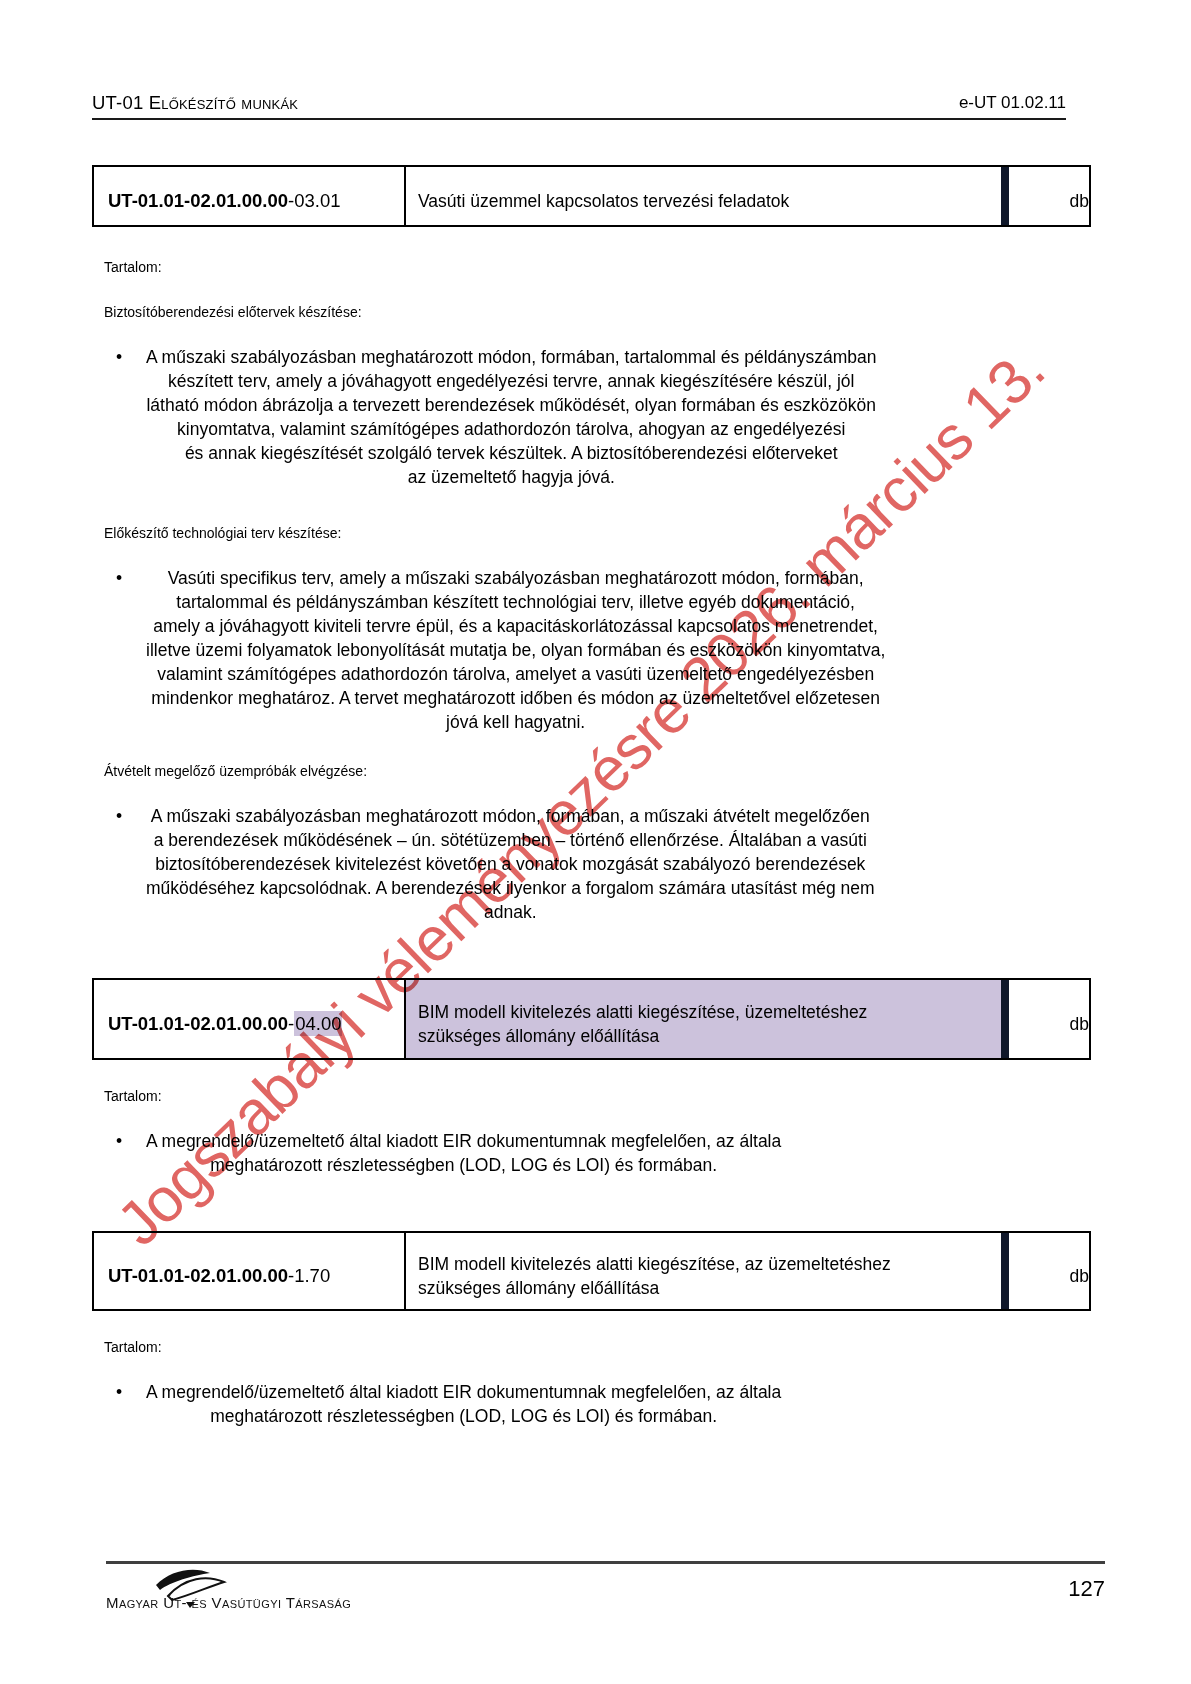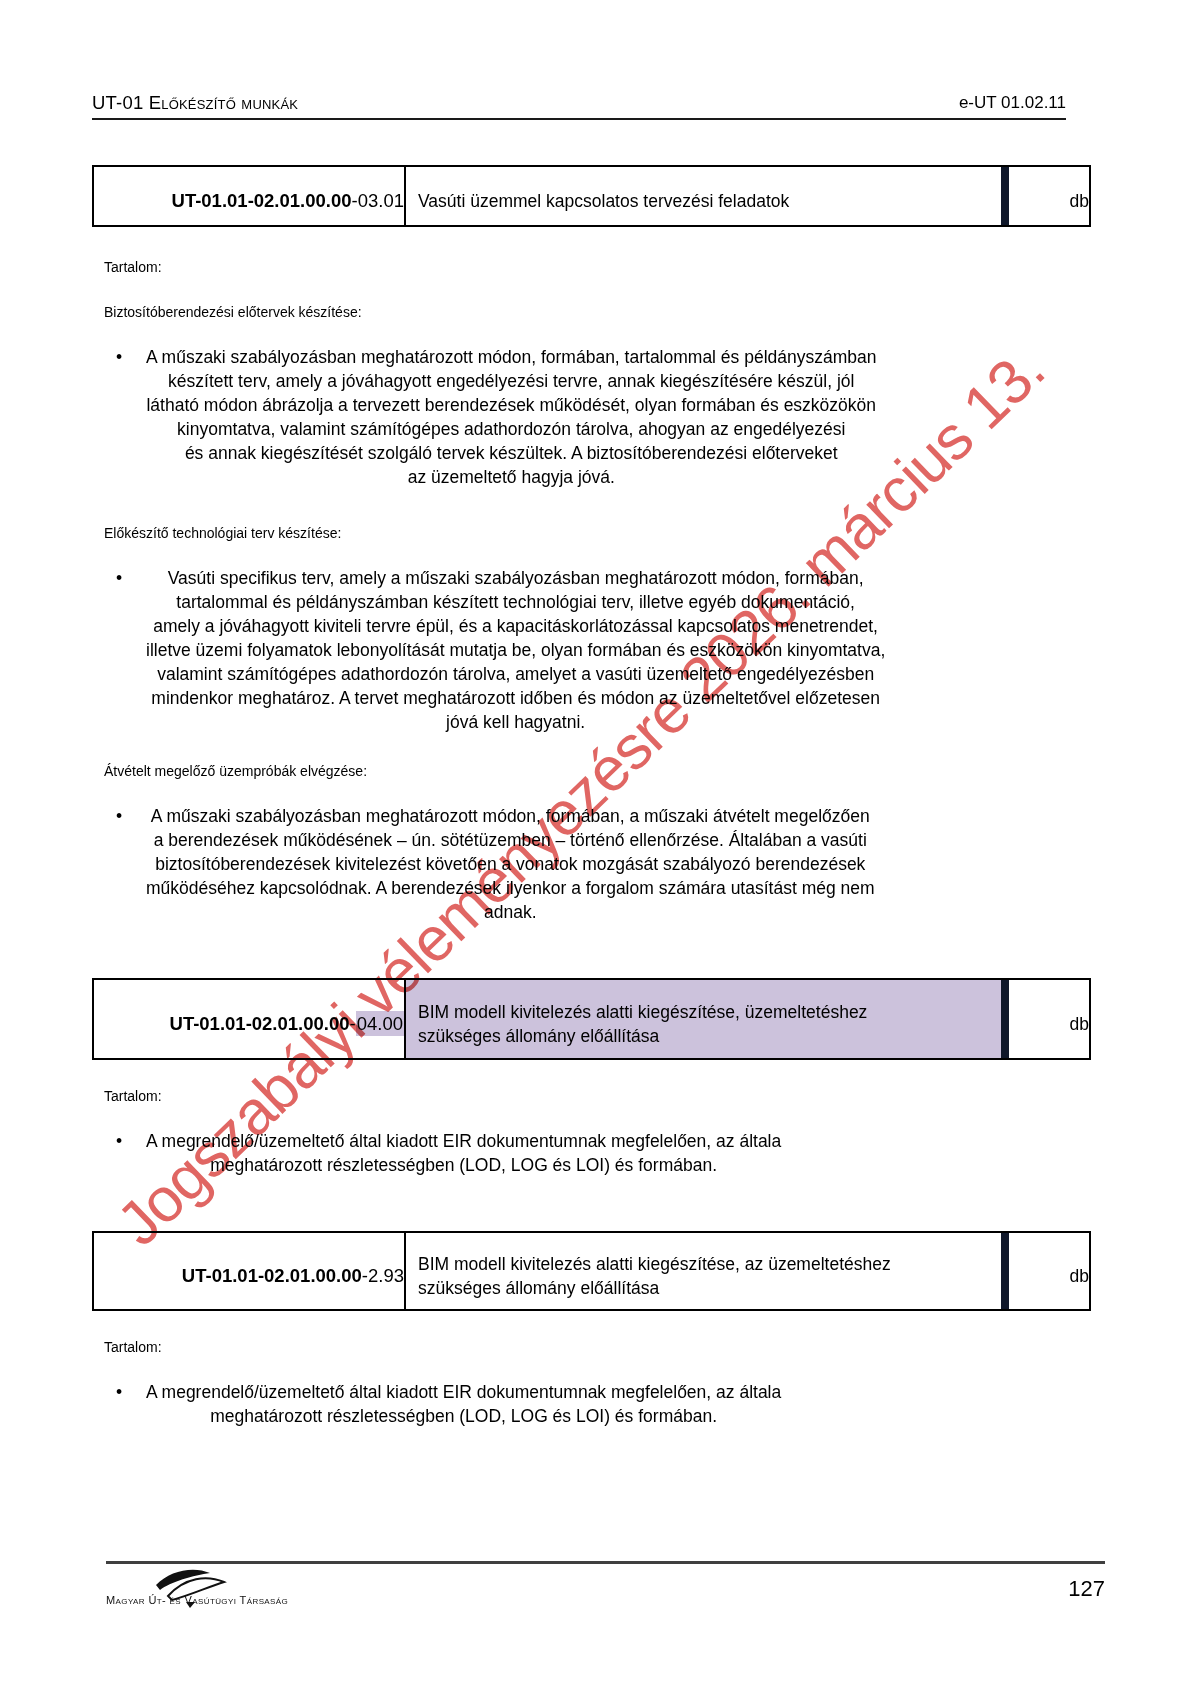--- a/index.html
+++ b/index.html
@@ -22,21 +22,21 @@
 
   
   .spec-table { display:flex; border:2px solid #000; box-sizing:border-box; background:#fff; }
   .t1 { height:62px; margin-top:45px; }
   .t2 { height:82px; }
   .t3 { height:80px; }
   .cell {
     box-sizing:border-box; display:flex; flex-direction:column; justify-content:center;
     padding-top:10px; font-size:17.5px; line-height:24px;
   }
-  .code-cell { width:312px; border-right:2px solid #000; padding-left:14px; font-size:18.5px; white-space:nowrap;text-align:right; }
+  .code-cell { width:312px; border-right:2px solid #000; padding-left:14px; font-size:18.5px; white-space:nowrap; }
   .code-cell .bold { font-weight:bold; }
   .desc-cell { flex:1; border-right:8px solid #0f172a; padding-left:12px; padding-right:8px; white-space:pre-line; }
   .unit-cell { width:80px; text-align:right; }
   .purple { background:var(--hl,#ccc2dc); }
   .hl-chip { background:var(--hl,#ccc2dc); padding:2px 1px; }
   .code-line { display:inline-block; }
 
   
   .label, .para { margin:12px; font-size:14px; line-height:24px; }
   .label { margin-top:28px; }
@@ -58,21 +58,21 @@
 
   
   .doc-footer {
     position:absolute; left:106px; width:999px; top:1561px;
     border-top:3px solid #3f3f3f;
   }
   .footer-inner { position:relative; height:70px; }
   .logo { position:absolute; left:46px; top:1px; }
   .org {
     position:absolute; left:0; top:30px; font-variant:small-caps;
-    font-size:11px; letter-spacing:0.4px; color:#111; white-space:nowrap;
+    font-size:15px; letter-spacing:0.4px; color:#111; white-space:nowrap;
   }
   .page-num { position:absolute; right:0; top:12px; font-size:22px; }
 </style>
 </head>
 <body>
 
 <div class="page" style="--hl: #ccc2dc; --wm: #e06663;">
 
   <div class="watermark">Jogszabályi véleményezésre 2026. március 13.</div>
 
@@ -145,21 +145,21 @@
       <div class="btext">A megrendelő/üzemeltető által kiadott EIR dokumentumnak megfelelően, az általa
 meghatározott részletességben (LOD, LOG és LOI) és formában.</div>
     </div>
 
   </div>
 
   <div class="group group-c">
 
     <div class="spec-table t3">
       <div class="cell code-cell">
-        <span class="code-line"><span class="bold">UT-01.01-02.01.00.00</span><span>-2.93</span></span>
+        <span class="code-line"><span class="bold">UT-01.01-02.01.00.00</span><span>-1.70</span></span>
       </div>
       <div class="cell desc-cell">BIM modell kivitelezés alatti kiegészítése, az üzemeltetéshez
 szükséges állomány előállítása</div>
       <div class="cell unit-cell">db</div>
     </div>
 
     <p class="label">Tartalom:</p>
     <div class="bullet-row">
       <span class="dot">•</span>
       <div class="btext">A megrendelő/üzemeltető által kiadott EIR dokumentumnak megfelelően, az általa

